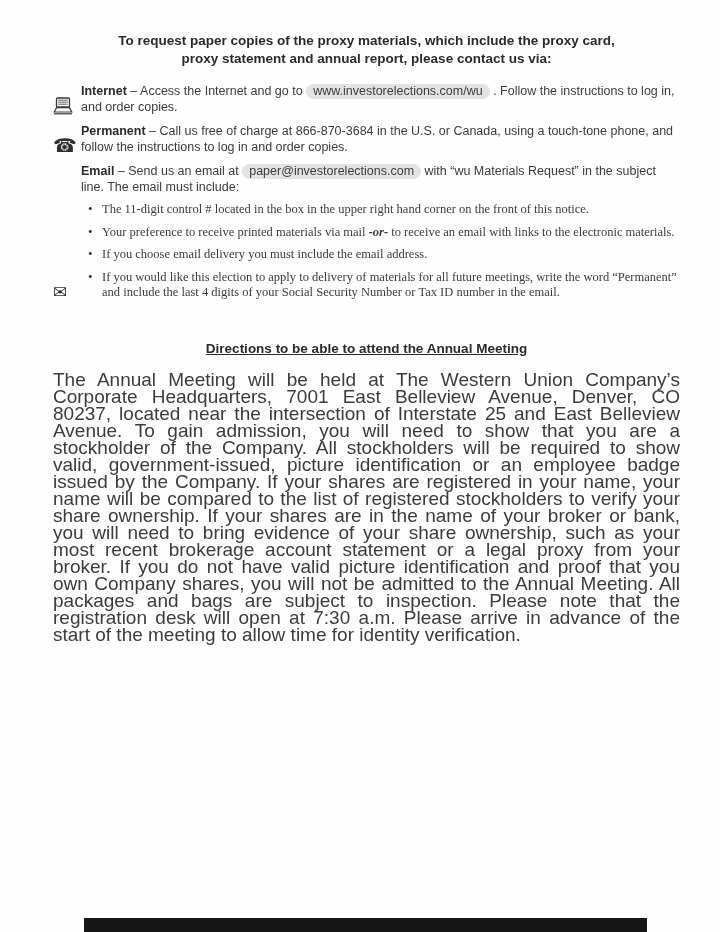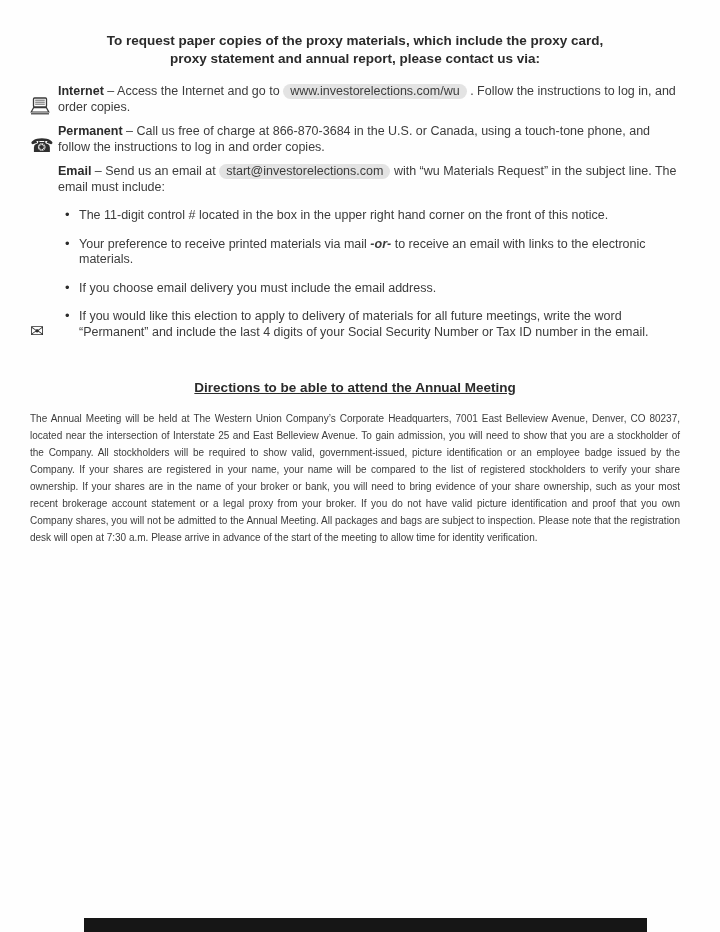--- a/index.html
+++ b/index.html
@@ -8,21 +8,21 @@
     background: #fefefe;
     font-family: "Liberation Sans", sans-serif;
     color: #3c3c3c;
     position: relative;
     overflow: hidden;
   }
   .page {
     position: absolute;
     top: 0; left: 0;
     width: 720px; height: 932px;
-    padding: 30px 40px 0 30px;
+    padding: 30px 40px 0 53px;
   }
   .doc-title {
     text-align: center;
     font-size: 13.5px;
     font-weight: bold;
     line-height: 18px;
     color: #2b2b2b;
     white-space: pre-line;
     margin-top: 2px;
   }
@@ -54,44 +54,45 @@
     padding: 0px 7px 1px 7px;
     white-space: nowrap;
   }
   ul.bullets {
     list-style: none;
     margin: 4px 0 0 7px;
   }
   ul.bullets li {
     position: relative;
     padding-left: 14px;
-    margin-top: 13px;
+    margin-top: 7px;
     font-size: 12.5px;
     line-height: 15.5px;
+    font-family: Liberation Serif, serif;
   }
   ul.bullets li::before {
     content: "\2022";
     position: absolute;
     left: 0;
     top: -1px;
     font-size: 13px;
     color: #2b2b2b;
   }
   .bold-italic { font-weight: bold; font-style: italic; }
   .directions-heading {
     text-align: center;
     font-size: 13.5px;
     font-weight: bold;
     color: #2b2b2b;
     margin-top: 40px;
     text-decoration: underline;
   }
   .directions-body {
     margin-top: 15px;
-    font-size: 10px;
+    font-size: 19px;
     line-height: 17px;
     text-align: justify;
     color: #3c3c3c;
   }
   .bottom-bar {
     position: absolute;
     left: 84px;
     bottom: 0;
     width: 563px;
     height: 14px;
@@ -129,21 +130,21 @@
       <span class="icon-cell"><span class="glyph">☎</span></span>
       <p class="method-text">
         <b>Permanent</b><span> – Call us free of charge at 866-870-3684 in the U.S. or Canada, using a touch-tone phone, and follow the instructions to log in and order copies.</span>
       </p>
     </div>
 
     <div class="method">
       <span class="icon-cell"><span class="glyph" style="font-size:17px;">✉</span></span>
       <div class="method-text">
         <p>
-          <b>Email</b><span> – Send us an email at </span><span class="pill">start@investorelections.com</span><span> with “wu Materials Request” in the subject line. The email must include:</span>
+          <b>Email</b><span> – Send us an email at </span><span class="pill">paper@investorelections.com</span><span> with “wu Materials Request” in the subject line. The email must include:</span>
         </p>
         <ul class="bullets">
           <li>The 11-digit control # located in the box in the upper right hand corner on the front of this notice.</li>
           <li><span>Your preference to receive printed materials via mail </span><span class="bold-italic">-or-</span><span> to receive an email with links to the electronic materials.</span></li>
           <li>If you choose email delivery you must include the email address.</li>
           <li>If you would like this election to apply to delivery of materials for all future meetings, write the word “Permanent” and include the last 4 digits of your Social Security Number or Tax ID number in the email.</li>
         </ul>
       </div>
     </div>
 

